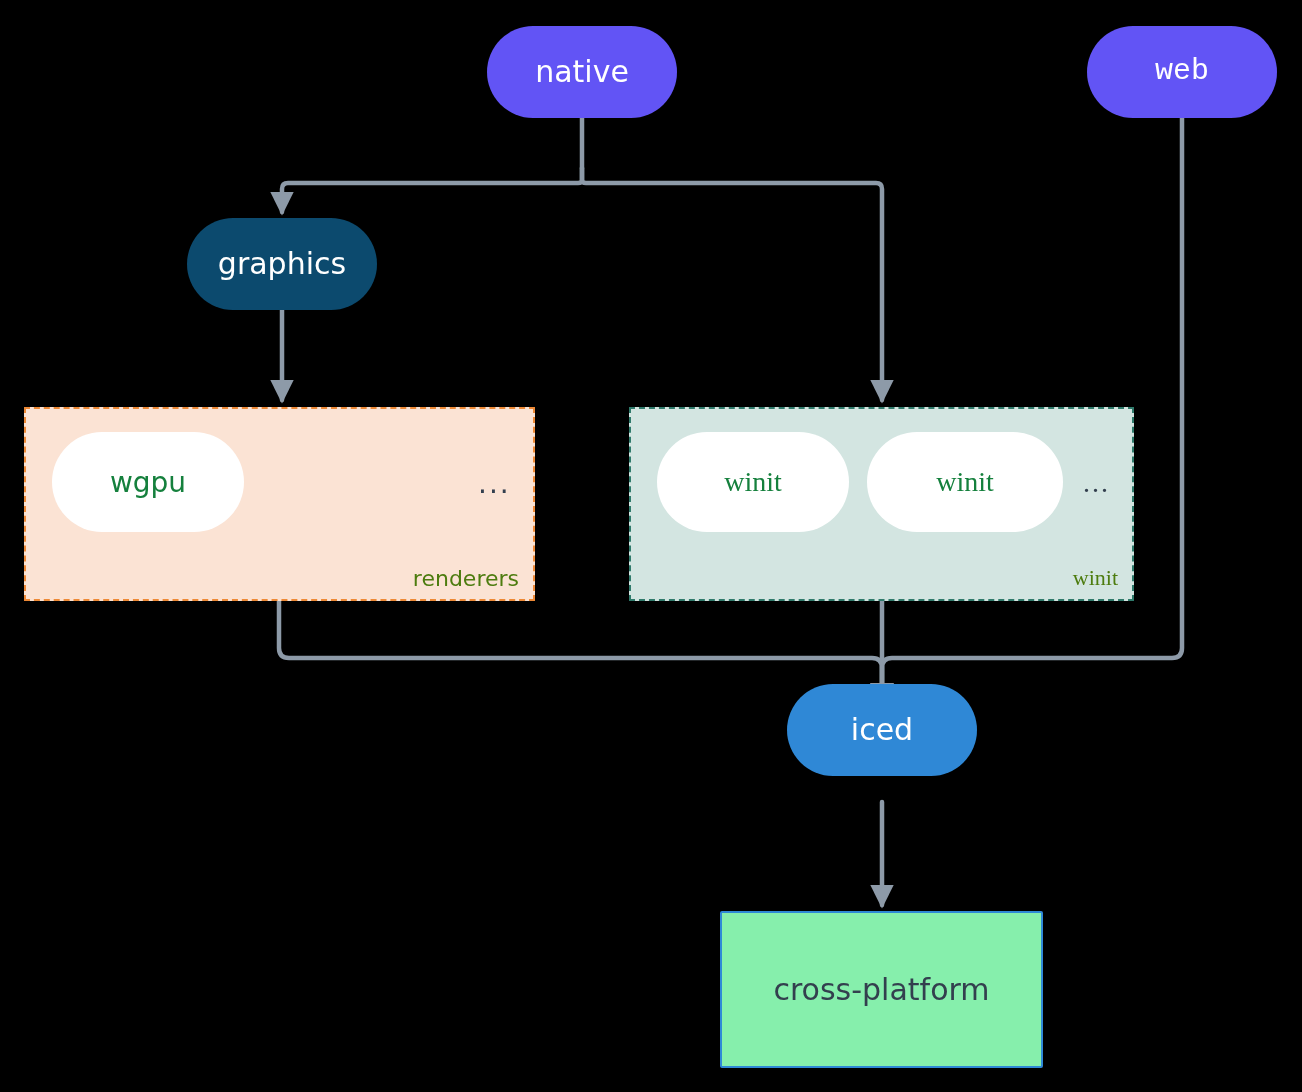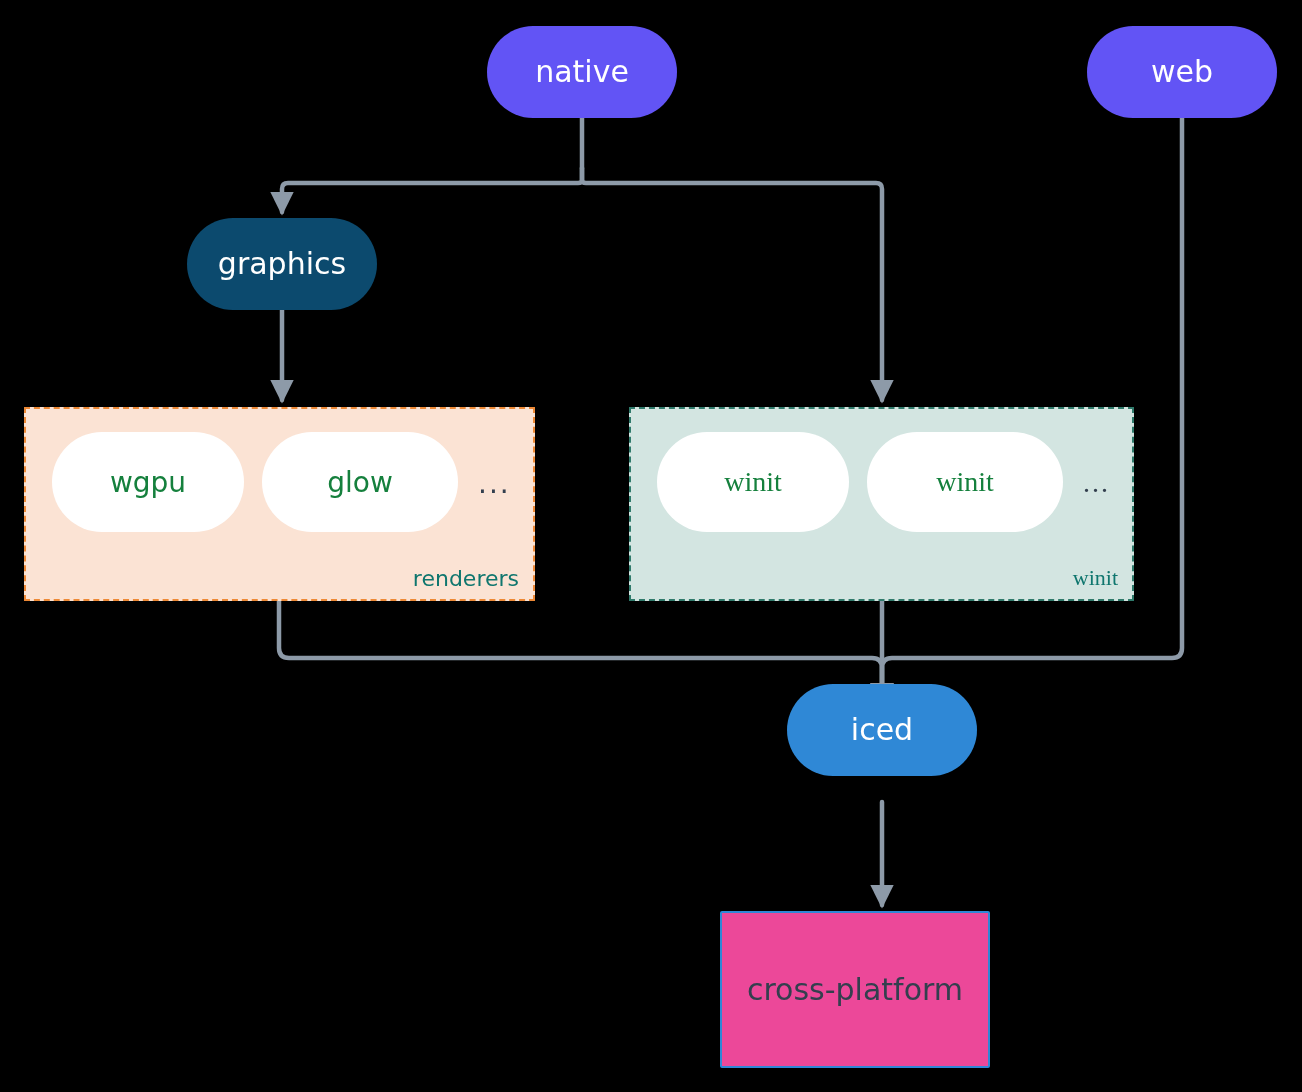--- a/index.html
+++ b/index.html
@@ -42,20 +42,21 @@
     color: #ffffff;
     font-size: 30px;
   }
   .pill-native {
     left: 487px; top: 26px; width: 190px; height: 92px;
     background: #6254F5;
   }
   .pill-web {
     left: 1087px; top: 26px; width: 190px; height: 92px;
     background: #6254F5;
+    font-family: Liberation Mono, monospace;
   }
   .pill-graphics {
     left: 187px; top: 218px; width: 190px; height: 92px;
     background: #0c4a6e;
   }
   .pill-iced {
     left: 787px; top: 684px; width: 190px; height: 92px;
     background: #2F88D6;
   }
 
@@ -75,21 +76,21 @@
     left: 629px; top: 407px; width: 505px; height: 194px;
     background: #D3E5E1;
     border-color: #2F7A6B;
     font-family: Liberation Serif, serif;
   }
   .group-label {
     position: absolute;
     right: 14px;
     bottom: 8px;
     font-size: 22px;
-    color: #0f766e;
+    color: #4d7c0f;
     white-space: nowrap;
   }
 
   
   .inner-pill {
     position: absolute;
     box-sizing: border-box;
     display: flex;
     align-items: center;
     justify-content: center;
@@ -108,22 +109,22 @@
     top: 58px;
     font-size: 28px;
     color: #333F4E;
     letter-spacing: 2px;
   }
   .group-renderers .ellipsis { left: 452px; }
   .group-shells .ellipsis { left: 452px; }
 
   
   .app-box {
-    left: 720px; top: 911px; width: 270px; height: 157px;
-    background: #ec4899;
+    left: 720px; top: 911px; width: 323px; height: 157px;
+    background: #86efac;
     border: 2px solid #2F88D6;
     border-radius: 2px;
     color: #333F4E;
     font-size: 30px;
     flex-direction: column;
     line-height: 1.6;
   }
 </style>
 </head>
 <body>
@@ -164,23 +165,20 @@
     <span>web</span>
   </div>
 
   <div class="node pill pill-graphics">
     <span>graphics</span>
   </div>
 
   <div class="group group-renderers">
     <div class="inner-pill slot-0">
       <span>wgpu</span>
-    </div>
-    <div class="inner-pill slot-1">
-      <span>glow</span>
     </div>
     <span class="ellipsis">...</span>
     <span class="group-label">renderers</span>
   </div>
 
   <div class="group group-shells">
     <div class="inner-pill slot-0">
       <span>winit</span>
     </div>
     <div class="inner-pill slot-1">

